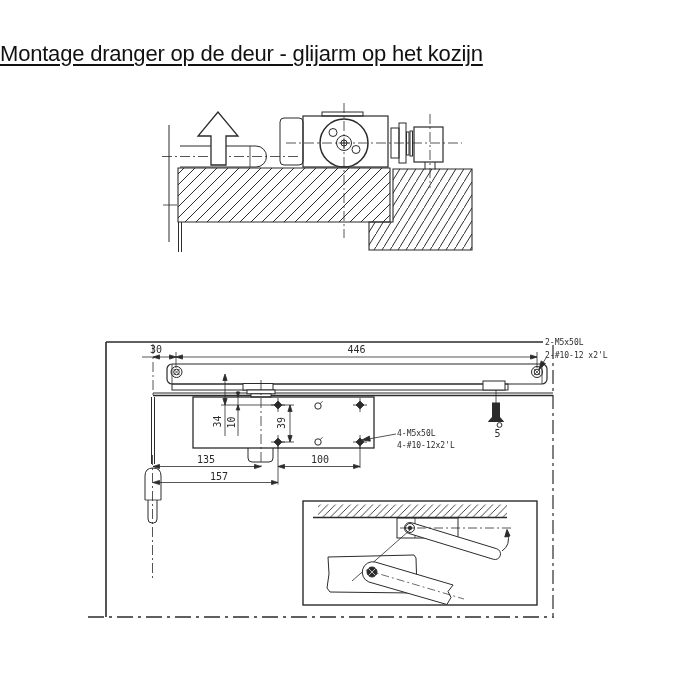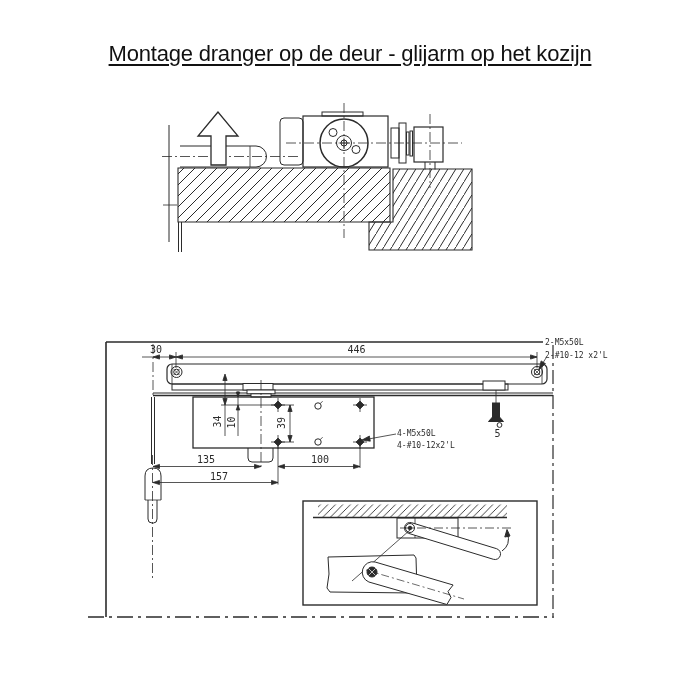--- a/index.html
+++ b/index.html
@@ -1,18 +1,18 @@
 <!DOCTYPE html>
 <html><head>
 <meta charset="utf-8">
 <style>
   html,body{margin:0;padding:0;background:#fff;}
   .page{position:relative;width:700px;height:700px;background:#ffffff;overflow:hidden;
         font-family:"Liberation Sans",sans-serif;}
-  .title{position:absolute;top:41px;left:0;width:100%;text-align:center;
+  .title{position:absolute;top:41px;left:0;width:100%;
          font-size:22px;color:#111;letter-spacing:-0.2px;}
   .title span{text-decoration:underline;text-underline-offset:3px;}
   svg{position:absolute;left:0;top:0;}
   svg text{font-family:"DejaVu Sans Mono","Liberation Mono",monospace;fill:#2b2b2b;stroke:none;}
   .dim{font-size:10px;}
   .lbl{font-size:8px;}
 </style>
 </head>
 <body>
 

